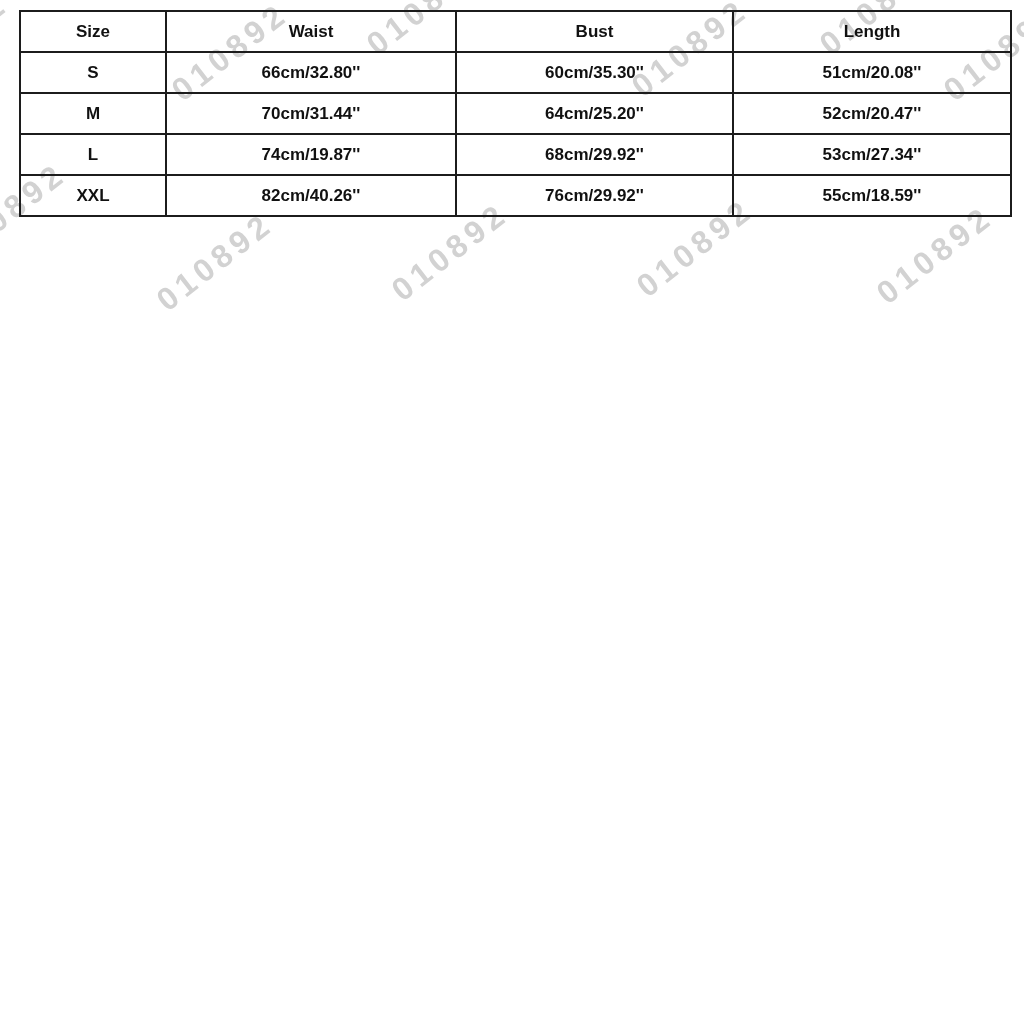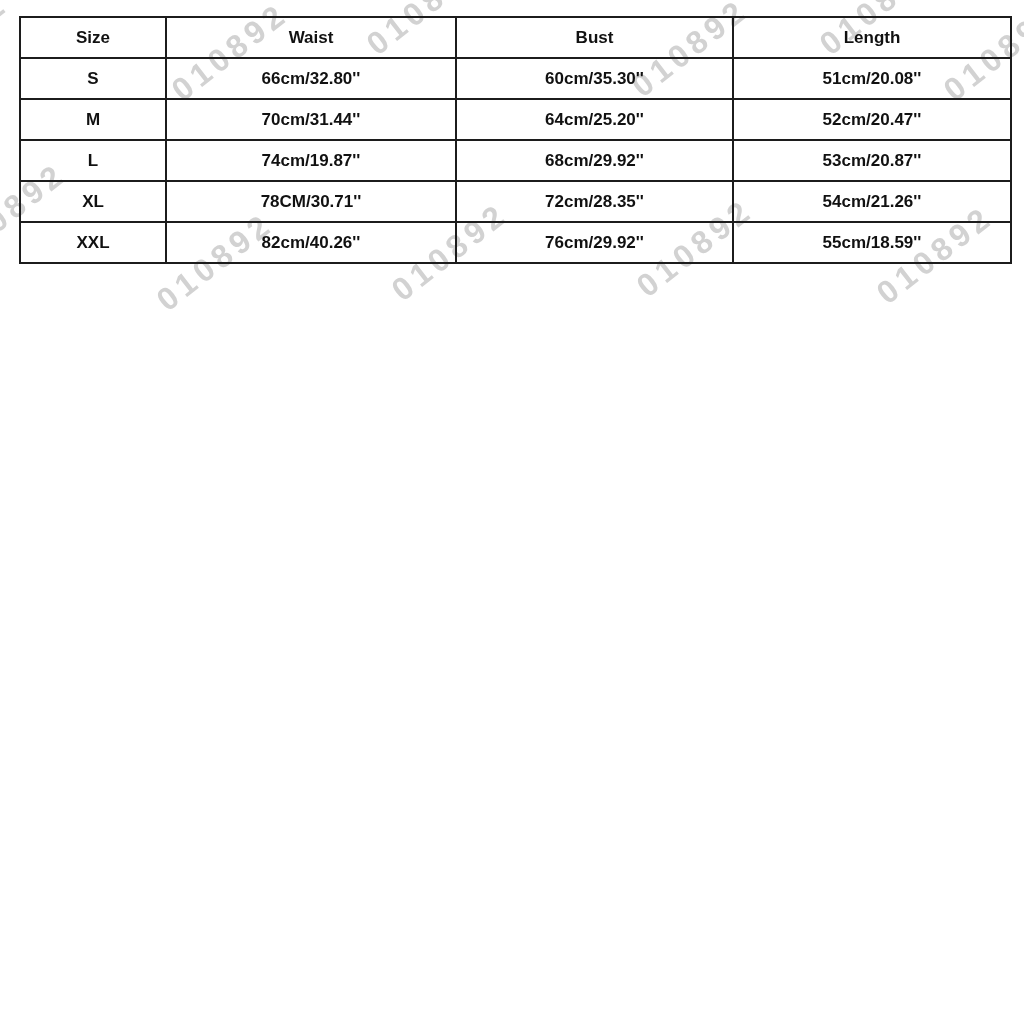--- a/index.html
+++ b/index.html
@@ -30,21 +30,21 @@
     font-weight: bold;
     font-size: 32px;
     letter-spacing: 5px;
     white-space: nowrap;
     transform: translate(-50%, -50%) rotate(-38deg);
     user-select: none;
   }
   table.size-chart {
     position: absolute;
     left: 19px;
-    top: 16px;
+    top: 10px;
     width: 991px;
     border-collapse: collapse;
     table-layout: fixed;
     z-index: 1;
     background: transparent;
   }
   .size-chart th,
   .size-chart td {
     border: 2px solid #1c1c1c;
     height: 39px;
@@ -106,27 +106,21 @@
       <tr>
         <td>M</td>
         <td>70cm/31.44''</td>
         <td>64cm/25.20''</td>
         <td>52cm/20.47''</td>
       </tr>
       <tr>
         <td>L</td>
         <td>74cm/19.87''</td>
         <td>68cm/29.92''</td>
-        <td>53cm/20.87''</td>
-      </tr>
-      <tr>
-        <td>XL</td>
-        <td>78CM/30.71''</td>
-        <td>72cm/28.35''</td>
-        <td>54cm/21.26''</td>
+        <td>53cm/27.34''</td>
       </tr>
       <tr>
         <td>XXL</td>
         <td>82cm/40.26''</td>
         <td>76cm/29.92''</td>
         <td>55cm/18.59''</td>
       </tr>
     </tbody>
   </table>
 

